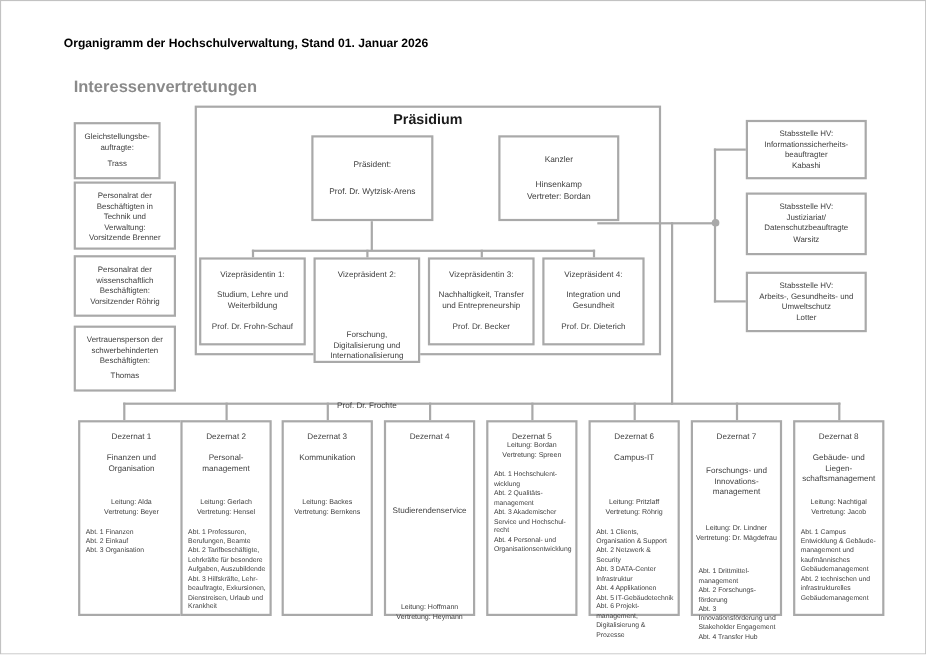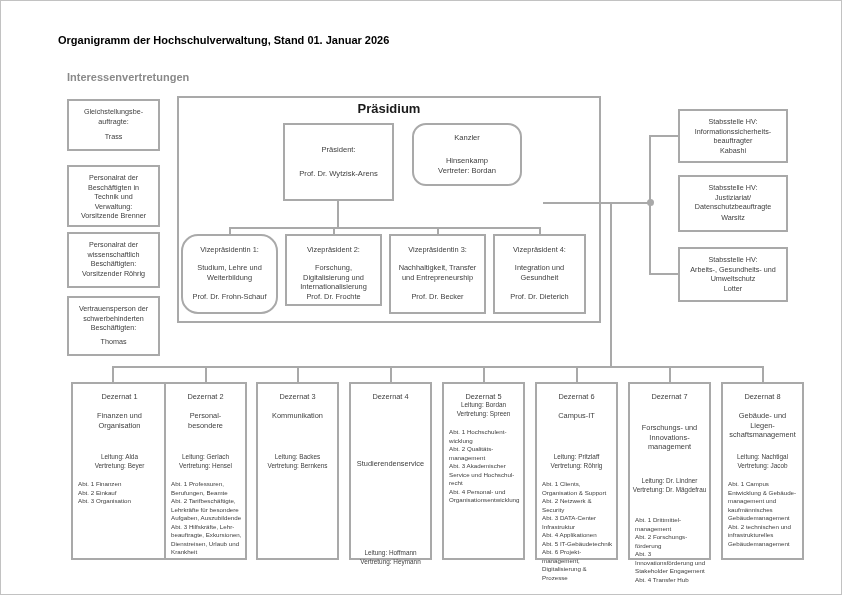--- a/index.html
+++ b/index.html
@@ -2,21 +2,21 @@
 <html><head>
 <meta charset="utf-8">
 <style>
   html,body { margin:0; padding:0; background:#fff; }
   .page {
     position:relative; width:842px; height:595px; background:#ffffff;
     border:1px solid #c2c2c2; box-sizing:border-box;
     font-family:"Liberation Sans", sans-serif; color:#404040; overflow:hidden;
   }
   .doc-title { position:absolute; left:57px; top:33px; font-size:11px; font-weight:bold; color:#000; }
-  .section-heading { position:absolute; left:66px; top:70px; font-size:11px; font-weight:bold; color:#8a8a8a; }
+  .section-heading { position:absolute; left:66px; top:70px; font-size:15px; font-weight:bold; color:#8a8a8a; }
 
   .container { position:absolute; border:2px solid #a9a9a9; box-sizing:border-box; background:transparent; }
   .container-label { position:absolute; top:3px; left:0; width:100%; text-align:center;
     font-size:13px; font-weight:bold; color:#1a1a1a; }
 
   .line { position:absolute; background:#a9a9a9; }
   .dot  { position:absolute; width:7px; height:7px; border-radius:50%; background:#a9a9a9; }
 
   .box { position:absolute; background:#fff; border:2px solid #a9a9a9; box-sizing:border-box;
     display:flex; flex-direction:column; align-items:center; text-align:center; }
@@ -70,21 +70,21 @@
   <div class="line" style="left:111px;top:365px;width:652px;height:2px;"></div>
   <div class="line" style="left:111px;top:365px;width:2px;height:17px;"></div>
   <div class="line" style="left:204px;top:365px;width:2px;height:17px;"></div>
   <div class="line" style="left:296px;top:365px;width:2px;height:17px;"></div>
   <div class="line" style="left:389px;top:365px;width:2px;height:17px;"></div>
   <div class="line" style="left:482px;top:365px;width:2px;height:17px;"></div>
   <div class="line" style="left:575px;top:365px;width:2px;height:17px;"></div>
   <div class="line" style="left:668px;top:365px;width:2px;height:17px;"></div>
   <div class="line" style="left:761px;top:365px;width:2px;height:17px;"></div>
 
-  <div class="box iv" style="left:66px;top:98px;width:93px;height:52px;text-align:center;">
+  <div class="box iv" style="left:66px;top:110px;width:79px;height:52px;text-align:center;">
     <div class="bt">Gleichstellungsbe-
 auftragte:</div>
     <div class="name">Trass</div>
   </div>
   <div class="box iv" style="left:66px;top:164px;width:93px;height:62px;">
     <div class="bt">Personalrat der
 Beschäftigten in
 Technik und
 Verwaltung:</div>
     <div class="name">Vorsitzende Brenner</div>
@@ -99,33 +99,33 @@
     <div class="bt">Vertrauensperson der
 schwerbehinderten
 Beschäftigten:</div>
     <div class="name">Thomas</div>
   </div>
 
   <div class="box pk" style="left:282px;top:122px;width:111px;height:78px;">
     <div class="bt">Präsident:</div>
     <div class="name">Prof. Dr. Wytzisk-Arens</div>
   </div>
-  <div class="box pk" style="left:411px;top:122px;width:110px;height:63px;border-radius:14px;">
+  <div class="box pk" style="left:452px;top:122px;width:110px;height:78px;">
     <div class="bt">Kanzler</div>
     <div class="name">Hinsenkamp
 Vertreter: Bordan</div>
   </div>
 
-  <div class="box vz" style="left:180px;top:233px;width:97px;height:80px;border-radius:17px;">
+  <div class="box vz" style="left:180px;top:233px;width:97px;height:80px;">
     <div class="bt">Vizepräsidentin 1:</div>
     <div class="area">Studium, Lehre und
 Weiterbildung</div>
     <div class="name">Prof. Dr. Frohn-Schauf</div>
   </div>
-  <div class="box vz" style="left:284px;top:233px;width:97px;height:72px;">
+  <div class="box vz" style="left:284px;top:233px;width:97px;height:96px;gap:36px;">
     <div class="bt">Vizepräsident 2:</div>
     <div class="area">Forschung,
 Digitalisierung und
 Internationalisierung</div>
     <div class="name">Prof. Dr. Frochte</div>
   </div>
   <div class="box vz" style="left:388px;top:233px;width:97px;height:80px;">
     <div class="bt">Vizepräsidentin 3:</div>
     <div class="area">Nachhaltigkeit, Transfer
 und Entrepreneurship</div>
@@ -163,21 +163,21 @@
 Organisation</div>
     <div class="lead">Leitung: Alda
 Vertretung: Beyer</div>
     <div class="abts">Abt. 1 Finanzen
 Abt. 2 Einkauf
 Abt. 3 Organisation</div>
   </div>
   <div class="box dz" style="left:163px;top:381px;width:83px;height:178px;">
     <div class="bt">Dezernat 2</div>
     <div class="area">Personal-
-besondere</div>
+management</div>
     <div class="lead">Leitung: Gerlach
 Vertretung: Hensel</div>
     <div class="abts">Abt. 1 Professuren,
 Berufungen, Beamte
 Abt. 2 Tarifbeschäftigte,
 Lehrkräfte für besondere
 Aufgaben, Auszubildende
 Abt. 3 Hilfskräfte, Lehr-
 beauftragte, Exkursionen,
 Dienstreisen, Urlaub und

